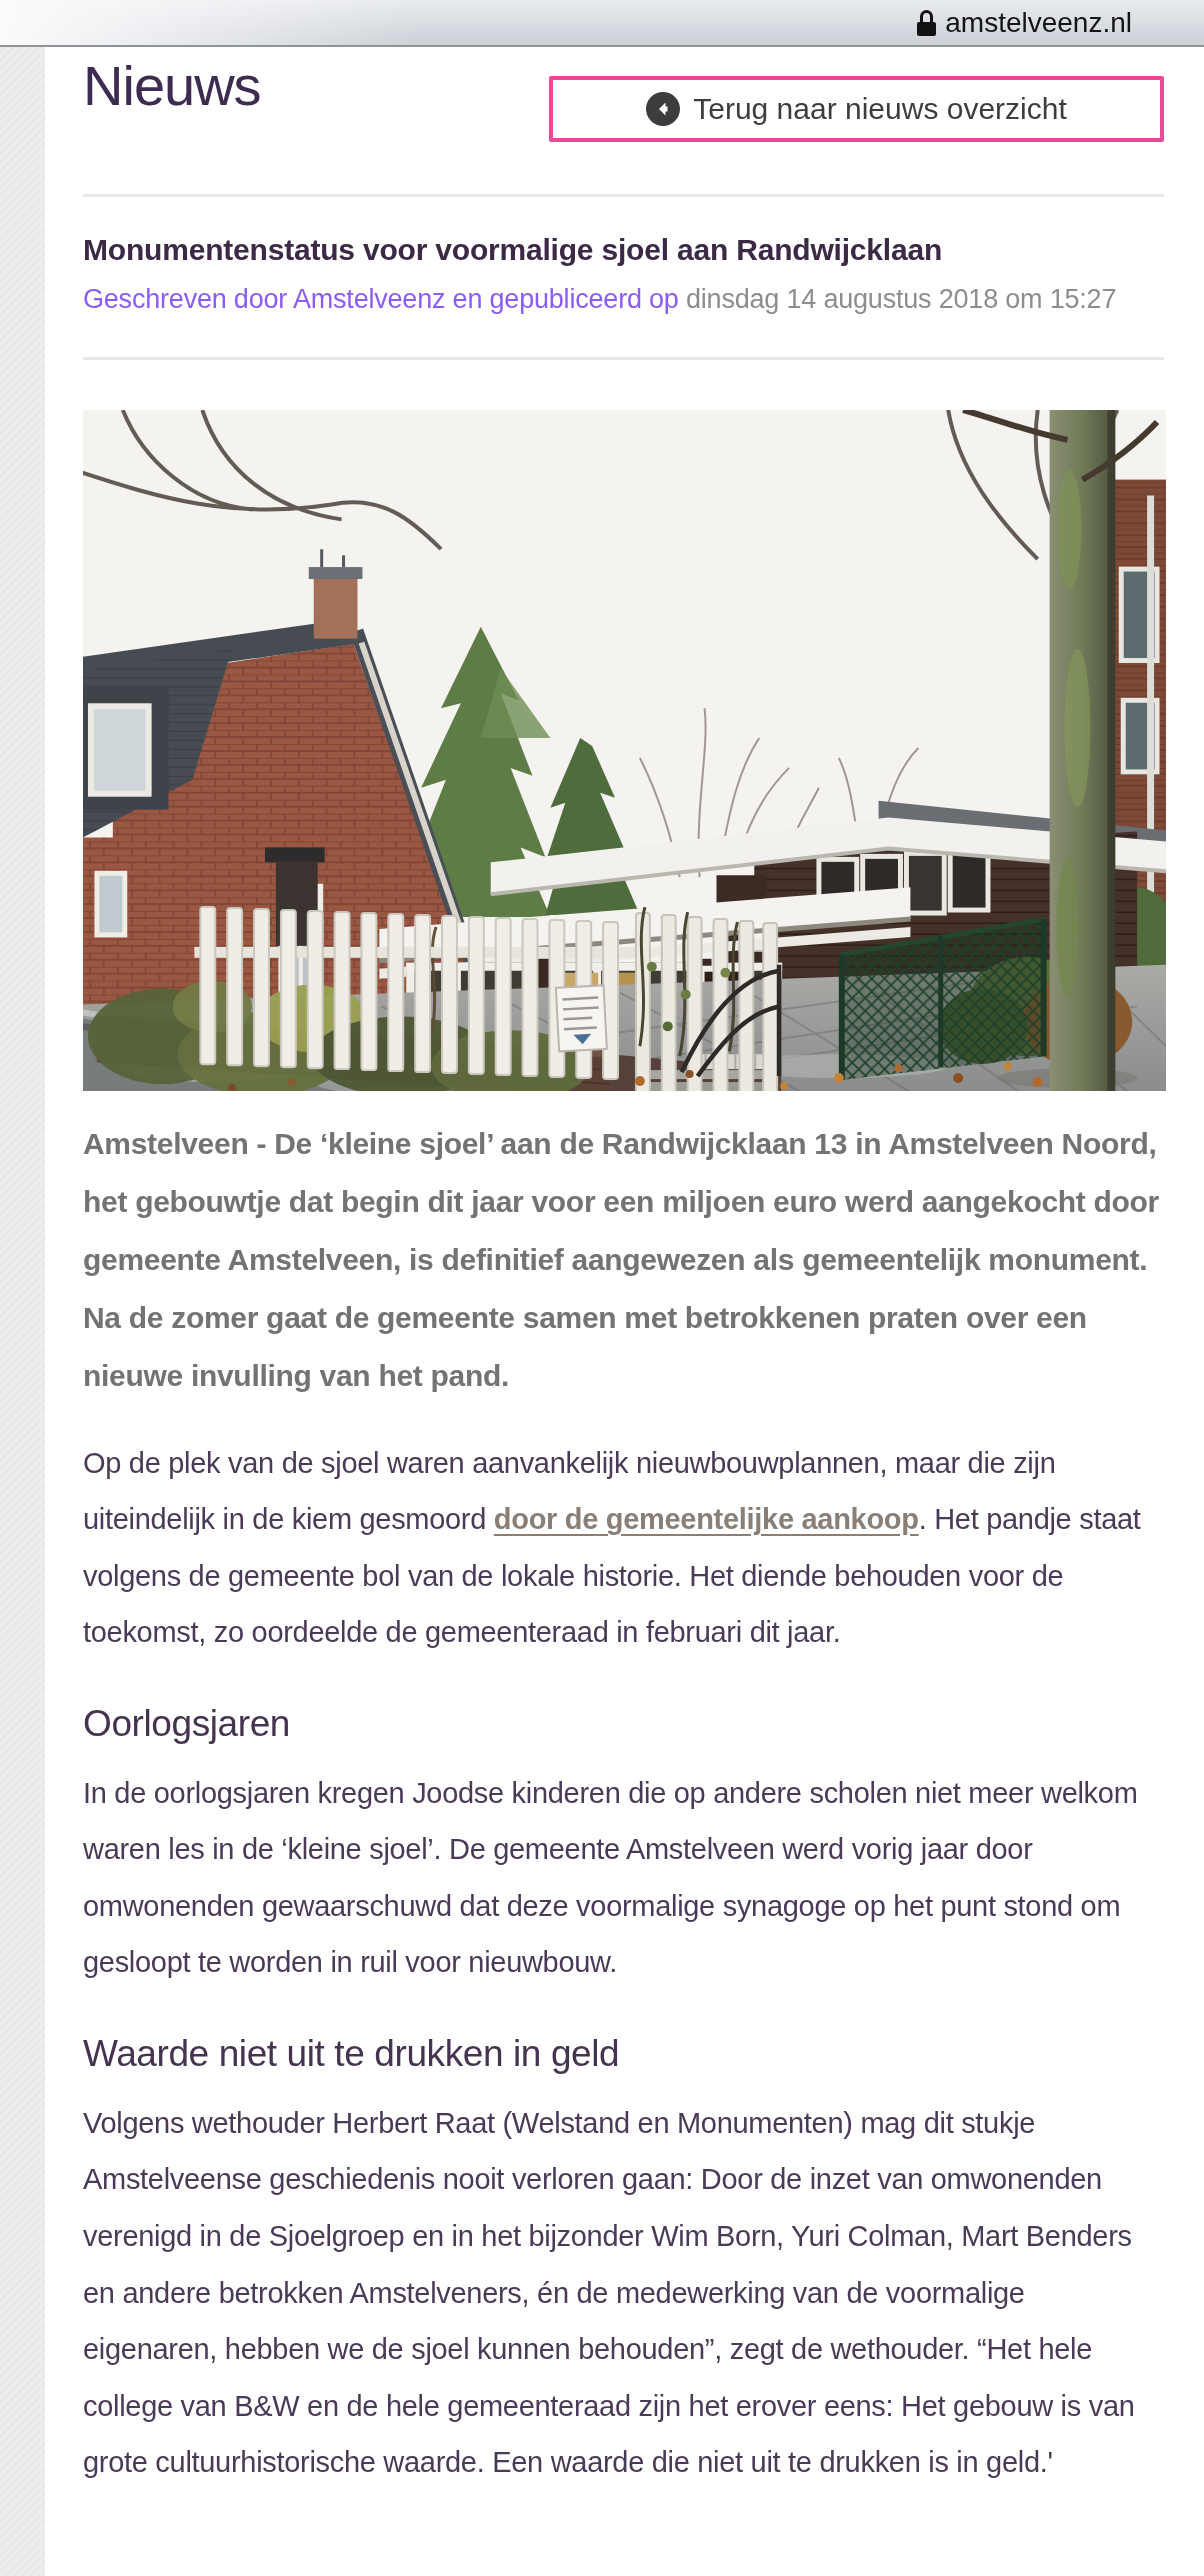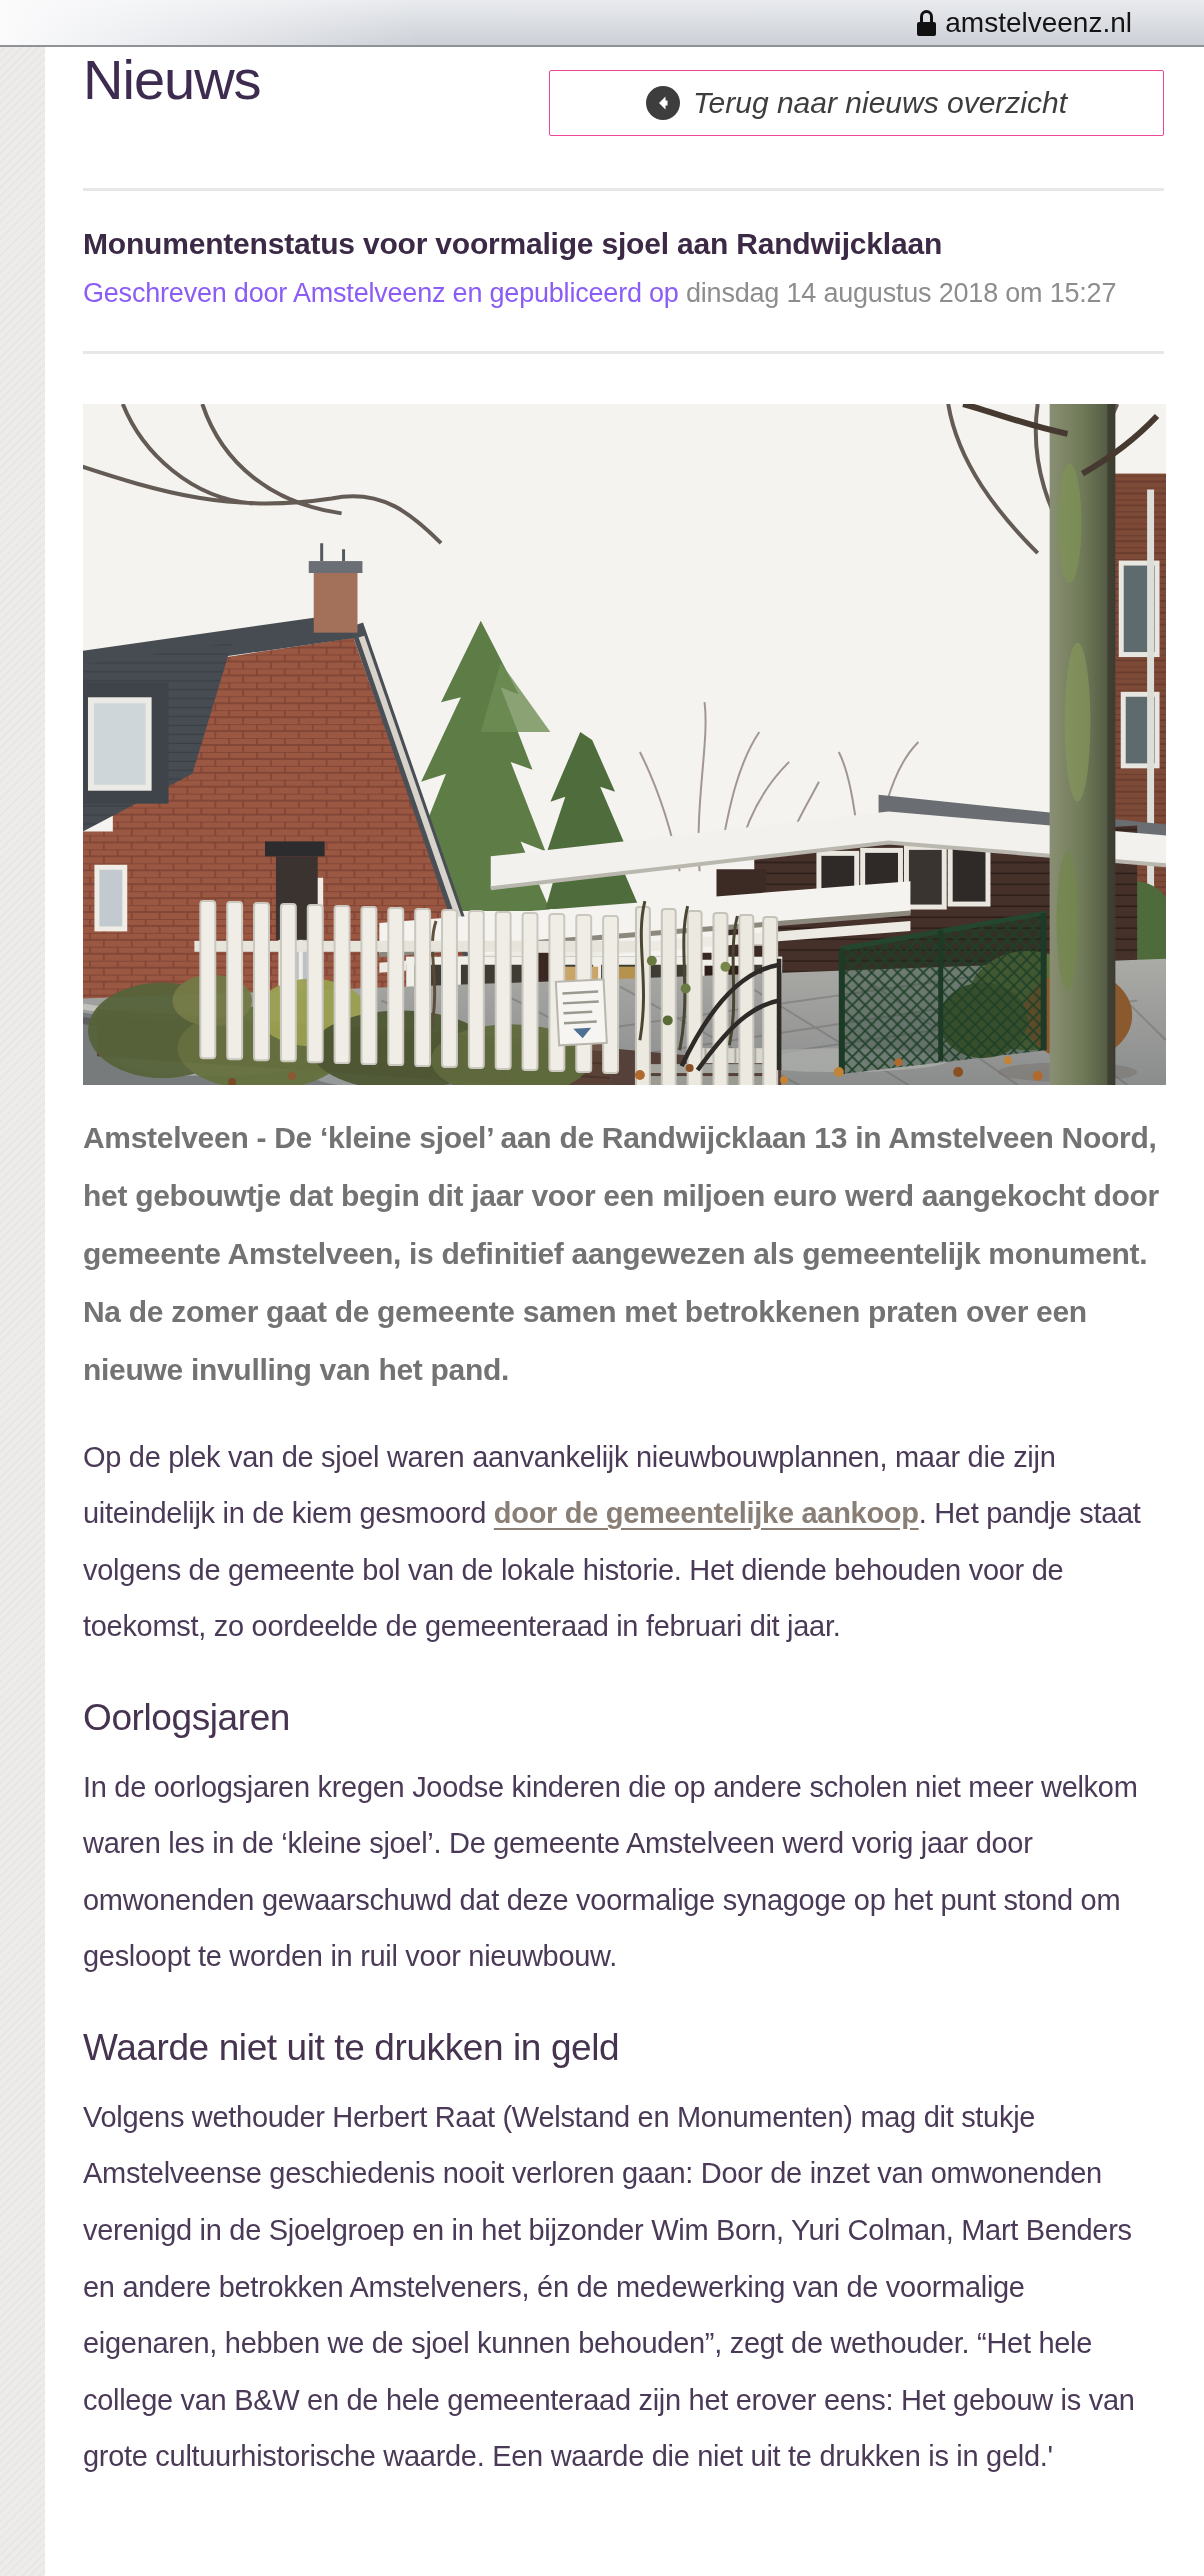--- a/index.html
+++ b/index.html
@@ -28,30 +28,30 @@
   .lock{width:19px;height:26px;position:relative;display:inline-block;}
   .lock .body{position:absolute;left:0;bottom:0;width:19px;height:14px;background:#111;border-radius:2px;}
   .lock .shackle{position:absolute;left:3px;top:0;width:13px;height:13px;border:3px solid #111;border-bottom:none;border-radius:8px 8px 0 0;box-sizing:border-box;}
   
   .page{
     position:absolute;top:47px;left:45px;right:0;bottom:0;
     background:#ffffff;
   }
   .inner{padding:0 40px 0 38px;}
   
-  .header-row{display:flex;justify-content:space-between;align-items:flex-start;padding-top:2px;}
+  .header-row{display:flex;justify-content:space-between;align-items:flex-start;padding-top:8px;}
   .site-section{
     font-size:56px;font-weight:300;color:#3e2c50;letter-spacing:-1px;
     margin:0;line-height:1.1;
   }
   .back-btn{
     margin-top:21px;width:615px;height:66px;box-sizing:border-box;
-    border:1px solid #ec4899;background:#fff;border-radius:2px;
+    border:4px solid #ec4899;background:#fff;border-radius:2px;
     display:flex;align-items:center;justify-content:center;gap:13px;
-    font-size:30px;color:#3d3d3d;cursor:pointer;font-style:italic;
+    font-size:30px;color:#3d3d3d;cursor:pointer;
   }
   .back-circle{
     width:34px;height:34px;border-radius:50%;background:#3d3d3d;flex:0 0 auto;
     display:flex;align-items:center;justify-content:center;
   }
   .back-circle svg{display:block;}
   .rule{border:none;border-top:3px solid #e7e7e7;margin:0;}
   .rule-1{margin-top:52px;}
   .rule-2{margin-top:42px;}
   

